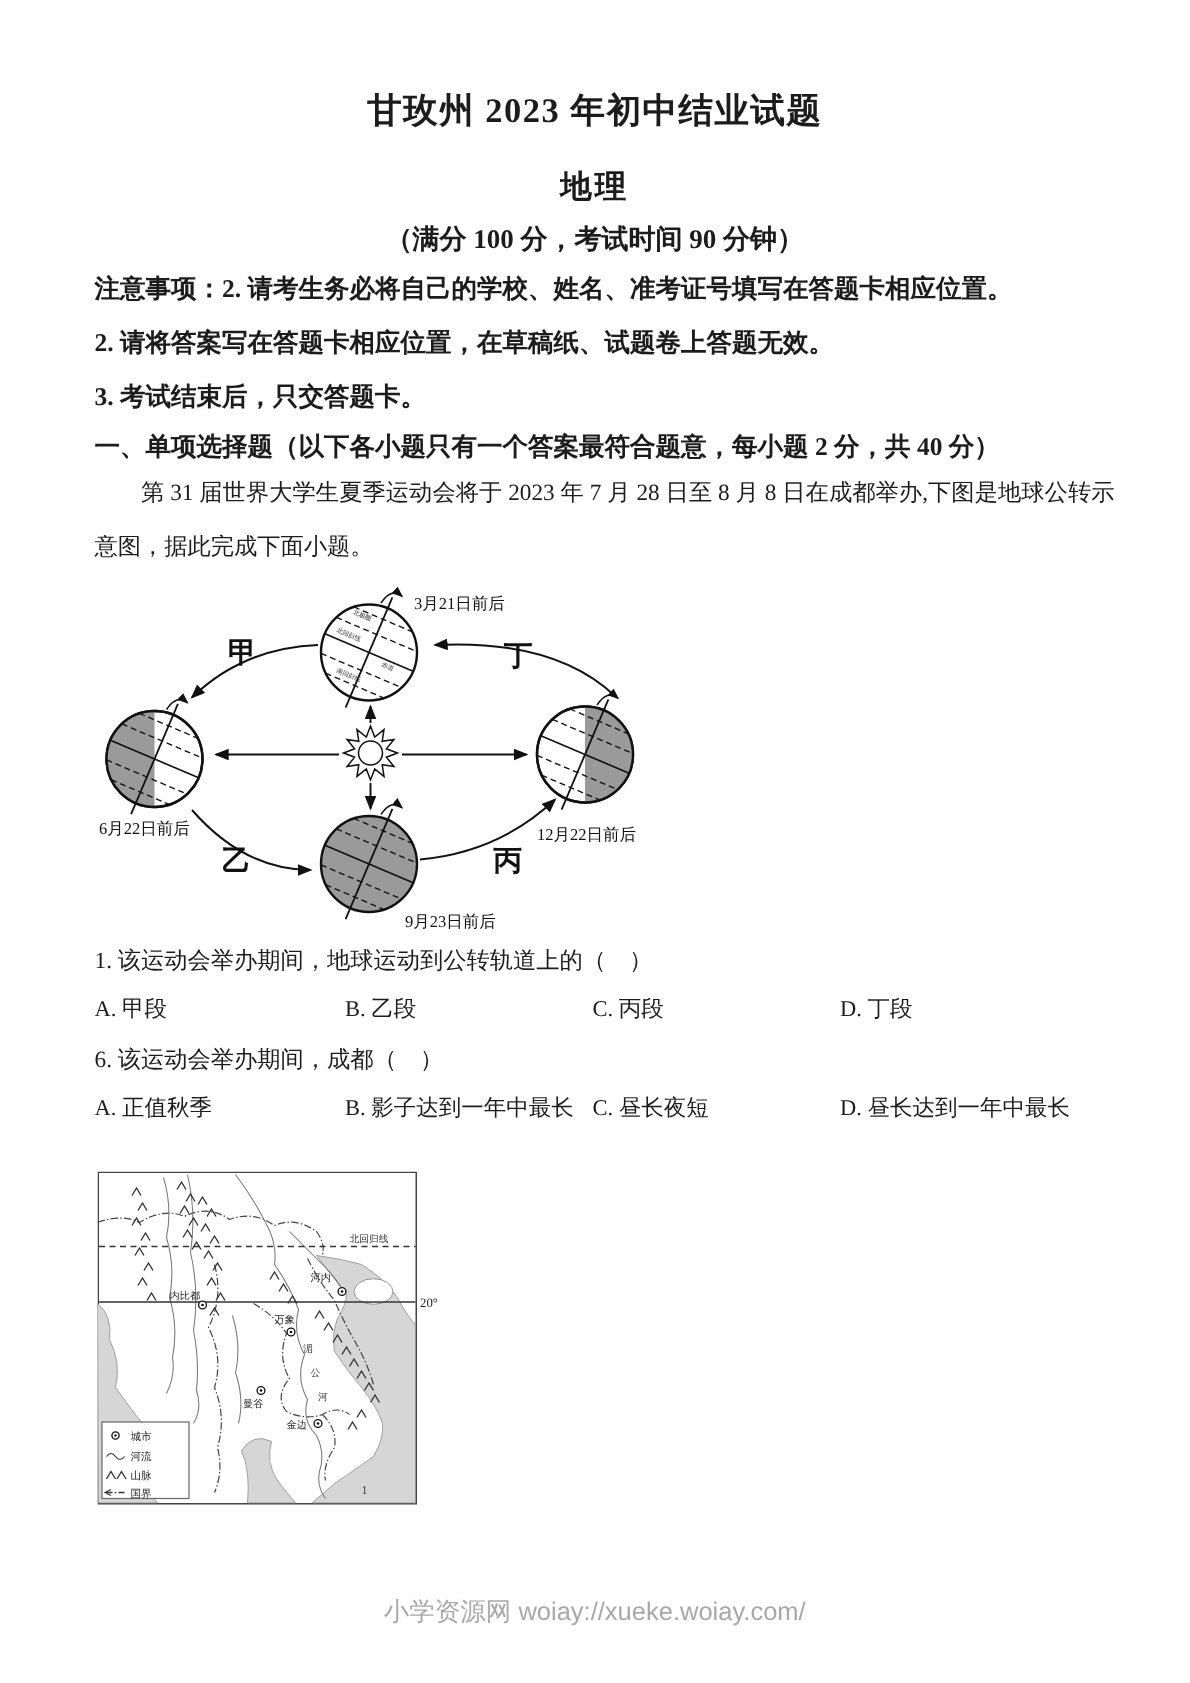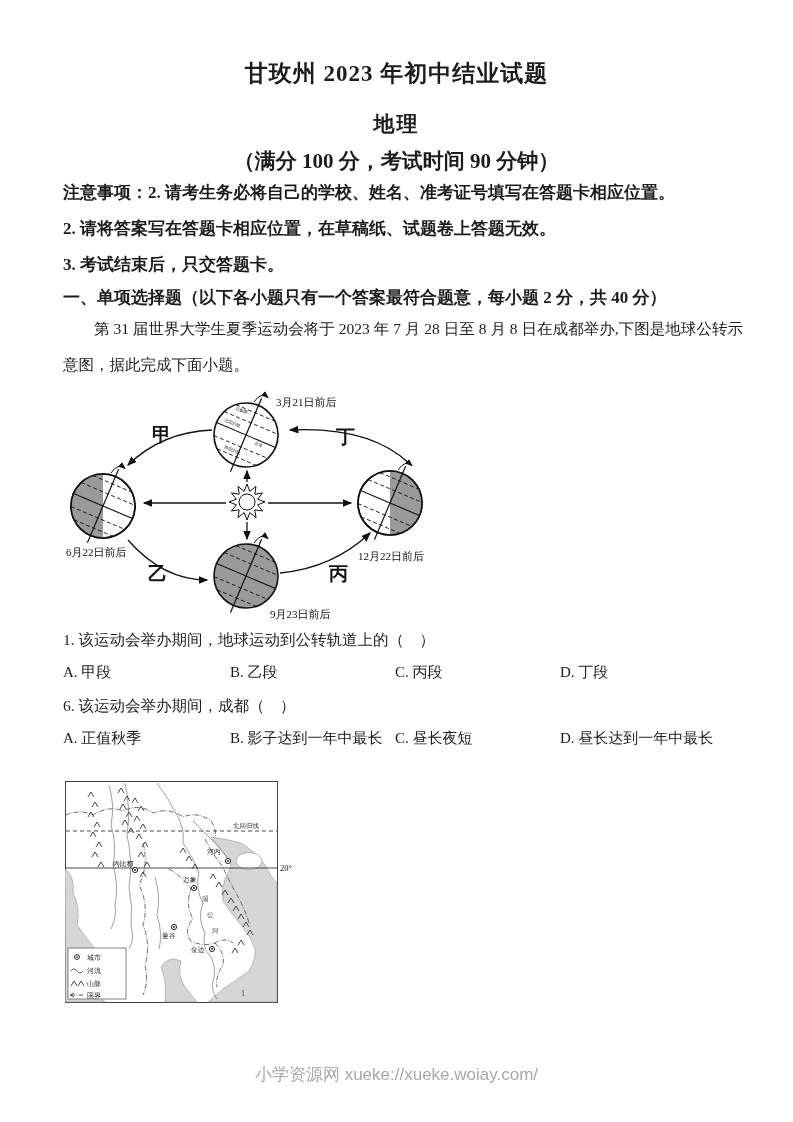--- a/index.html
+++ b/index.html
@@ -3,21 +3,21 @@
 <meta charset="utf-8">
 <style>
   html,body{margin:0;padding:0;background:#ffffff;}
   .page{position:relative;width:793px;height:1122px;background:#fff;margin:0 auto;
         font-family:"Liberation Serif","DejaVu Serif",serif;color:#1c1c1c;overflow:hidden;}
   .abs{position:absolute;}
   .center{left:0;right:0;text-align:center;}
   .b{font-weight:700;}
   .title{top:58px;font-size:23px;letter-spacing:1px;}
   .subject{top:110px;font-size:21px;letter-spacing:2px;}
-  .meta{top:147px;font-size:21px;}
+  .meta{top:147px;font-size:18px;}
   .note{left:63px;font-size:17px;font-weight:700;white-space:nowrap;}
   .n1{top:181px}.n2{top:217px}.n3{top:253px}
   .sec{top:286px;left:63px;font-size:17px;font-weight:700;white-space:nowrap;}
   .intro{top:311px;left:63px;width:680px;font-size:15.5px;line-height:36px;
          text-indent:2em;text-align:justify;}
   .stem{left:63px;font-size:15.5px;white-space:nowrap;}
   .q1{top:630px}.q2{top:696px}
   .optrow span{position:absolute;font-size:15px;white-space:nowrap;}
   .o1{top:663px}.o2{top:729px}
   .oa{left:63px}.ob{left:230px}.oc{left:395px}.od{left:560px}
@@ -282,15 +282,15 @@
       <g>
         <line x1="6" y1="214" x2="19" y2="214" stroke="#333" stroke-width="0.9" stroke-dasharray="4 1.5 1 1.5"></line>
         <path d="M9,212 L5,214 L9,216" fill="none" stroke="#333" stroke-width="0.8"></path>
       </g>
       <text class="leglab" x="22" y="217">国界</text>
     </g>
 
     <text x="176" y="215" font-size="8" fill="#444">1</text>
   </svg>
 
-  <div class="abs center footer">小学资源网 xueke://xueke.woiay.com/</div>
+  <div class="abs center footer">小学资源网 woiay://xueke.woiay.com/</div>
 
 </div>
 
 </body></html>

